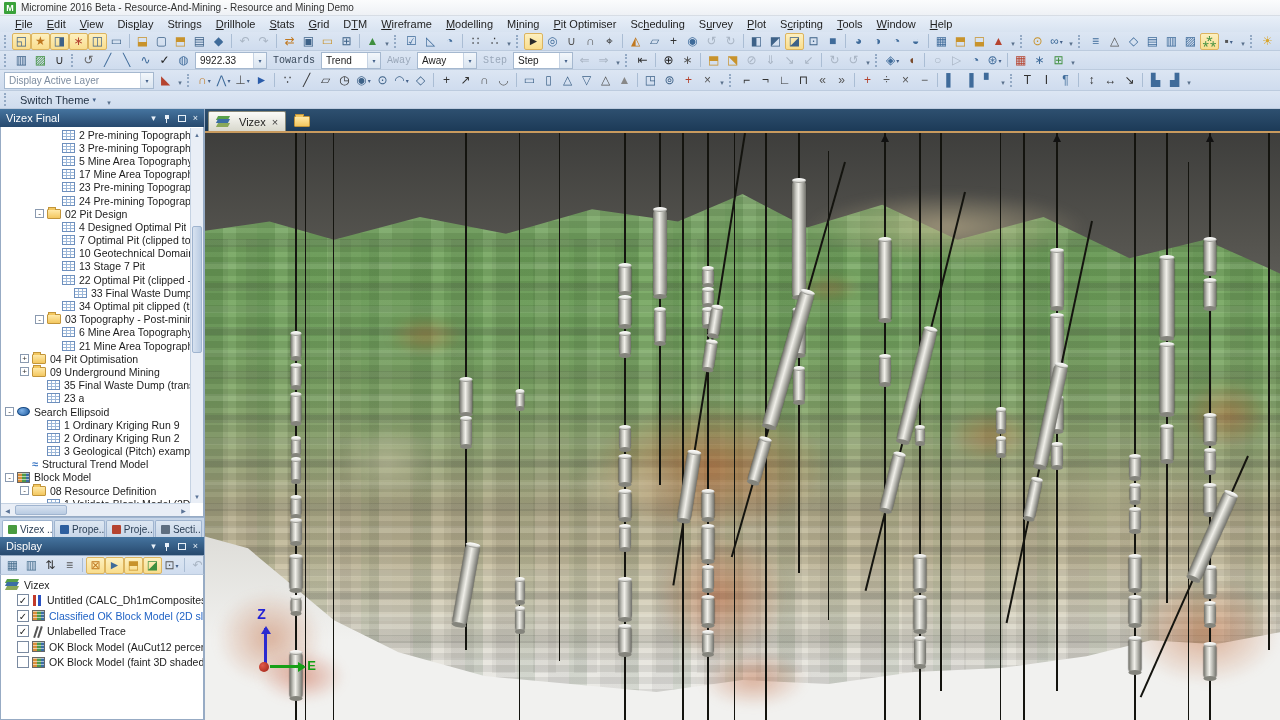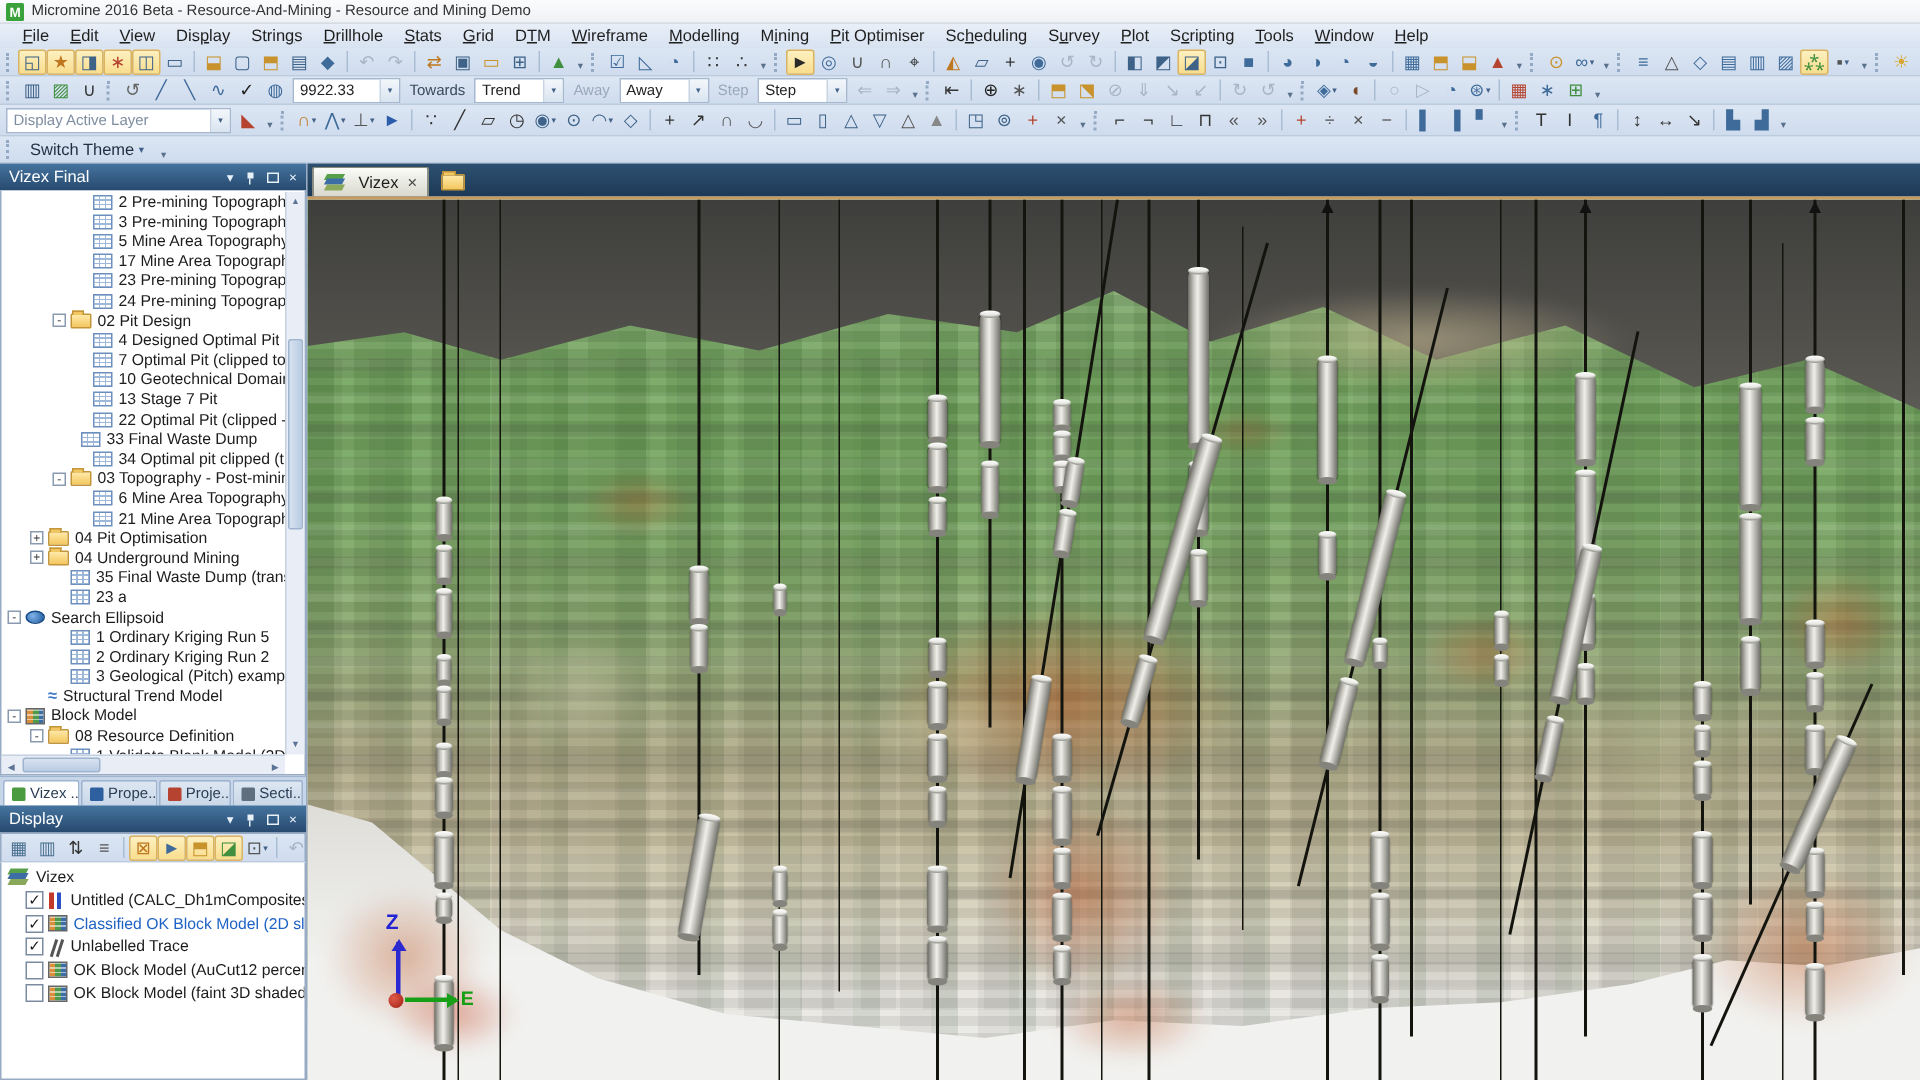--- a/index.html
+++ b/index.html
@@ -22,21 +22,21 @@
   .ovf { width:10px; font-size:7px; color:#5a718c; text-align:center; flex:none; padding-top:6px; }
   .tbtn { width:19px; height:17px; display:inline-flex; align-items:center; justify-content:center; border:1px solid transparent; border-radius:2px; flex:none; }
   .tbtn .g { font-size:12px; line-height:1; }
   .tbtn.hl { background:linear-gradient(#fdf0c0,#f9dd8d); border-color:#dcb45f; }
   .tbtn.dis .g { color:#a9b5c4 !important; }
   .tbtn .caret { font-size:6px; color:#44618a; margin-left:1px; }
   .combo { height:17px; background:#fff; border:1px solid #a5b8cf; display:inline-flex; align-items:center; flex:none; margin:0 2px; }
   .combo .val { flex:1; padding-left:4px; font-size:10px; overflow:hidden; white-space:nowrap; }
   .combo .val.muted { color:#7e8da0; }
   .combo .arr { width:13px; height:100%; display:flex; align-items:center; justify-content:center; font-size:6px; color:#44618a; border-left:1px solid #c7d4e4; background:linear-gradient(#f3f7fb,#d9e4f0); }
-  .tlabel { font-size:10px; color:#3a4a5c; margin:0 4px; }
+  .tlabel { font-size:10px; color:#3a4a5c; margin:0 4px;font-family:Liberation Mono, monospace; }
   .tlabel.dis { color:#9aa8ba; }
   .tbtn-text { font-size:11px; color:#1f2f42; padding:1px 8px; display:inline-flex; align-items:center; }
   .tbtn-text .caret { font-size:7px; margin-left:3px; color:#44618a; }
 
   
   #workarea { display:flex; height:611px; }
   #leftcol { width:205px; flex:none; display:flex; flex-direction:column; background:#cfdbea; border-right:1px solid #97abc4; }
 
   .panel-header { height:18px; background:linear-gradient(#45749f,#27496e); color:#fff; display:flex; align-items:center; padding:0 6px; flex:none; }
   .panel-title { flex:1; font-size:11px; }
@@ -727,21 +727,21 @@
           <div class="trow" style="padding-left: 49px;">
             <span class="expander-sp"></span>
             <span class="ic ic-form"></span>
             <span class="tlb">13 Stage 7 Pit</span>
           </div>
           <div class="trow" style="padding-left: 49px;">
             <span class="expander-sp"></span>
             <span class="ic ic-form"></span>
             <span class="tlb">22 Optimal Pit (clipped - faint</span>
           </div>
-          <div class="trow" style="padding-left: 41px;">
+          <div class="trow" style="padding-left: 61px;">
             <span class="expander-sp"></span>
             <span class="ic ic-form"></span>
             <span class="tlb">33 Final Waste Dump</span>
           </div>
           <div class="trow" style="padding-left: 49px;">
             <span class="expander-sp"></span>
             <span class="ic ic-form"></span>
             <span class="tlb">34 Optimal pit clipped (transp</span>
           </div>
           <div class="trow" style="padding-left: 34px;">
@@ -760,41 +760,41 @@
             <span class="tlb">21 Mine Area Topography (wi</span>
           </div>
           <div class="trow" style="padding-left: 19px;">
             <span class="expander">+</span>
             <span class="ic ic-folder"></span>
             <span class="tlb">04 Pit Optimisation</span>
           </div>
           <div class="trow" style="padding-left: 19px;">
             <span class="expander">+</span>
             <span class="ic ic-folder"></span>
-            <span class="tlb">04 Underground Mining</span>
+            <span class="tlb">09 Underground Mining</span>
           </div>
           <div class="trow" style="padding-left: 34px;">
             <span class="expander-sp"></span>
             <span class="ic ic-form"></span>
             <span class="tlb">35 Final Waste Dump (transparent / </span>
           </div>
           <div class="trow" style="padding-left: 34px;">
             <span class="expander-sp"></span>
             <span class="ic ic-form"></span>
             <span class="tlb">23 a</span>
           </div>
           <div class="trow" style="padding-left: 4px;">
             <span class="expander">-</span>
             <span class="ic ic-sphere"></span>
             <span class="tlb">Search Ellipsoid</span>
           </div>
           <div class="trow" style="padding-left: 34px;">
             <span class="expander-sp"></span>
             <span class="ic ic-form"></span>
-            <span class="tlb">1 Ordinary Kriging Run 5</span>
+            <span class="tlb">1 Ordinary Kriging Run 9</span>
           </div>
           <div class="trow" style="padding-left: 34px;">
             <span class="expander-sp"></span>
             <span class="ic ic-form"></span>
             <span class="tlb">2 Ordinary Kriging Run 2</span>
           </div>
           <div class="trow" style="padding-left: 34px;">
             <span class="expander-sp"></span>
             <span class="ic ic-form"></span>
             <span class="tlb">3 Geological (Pitch) example</span>

